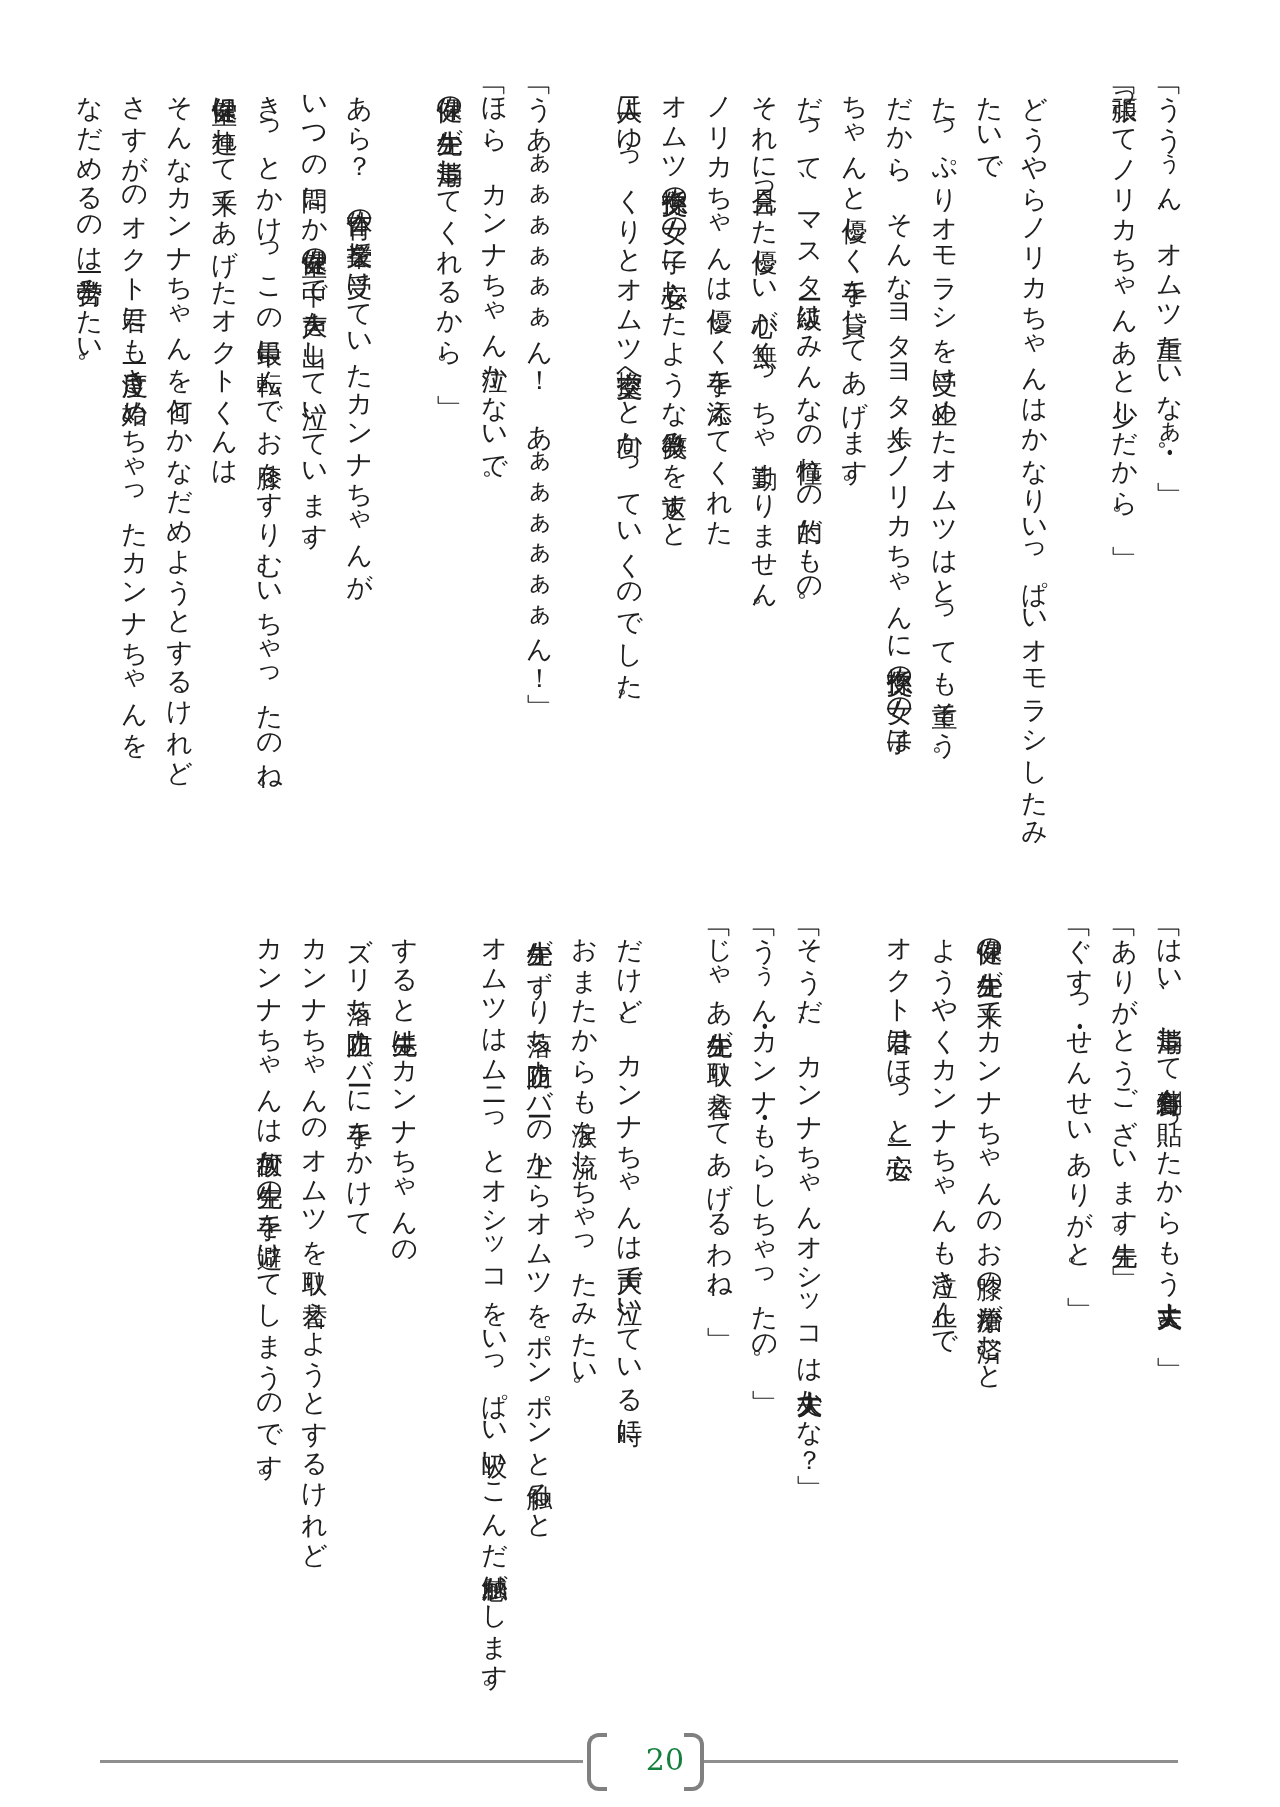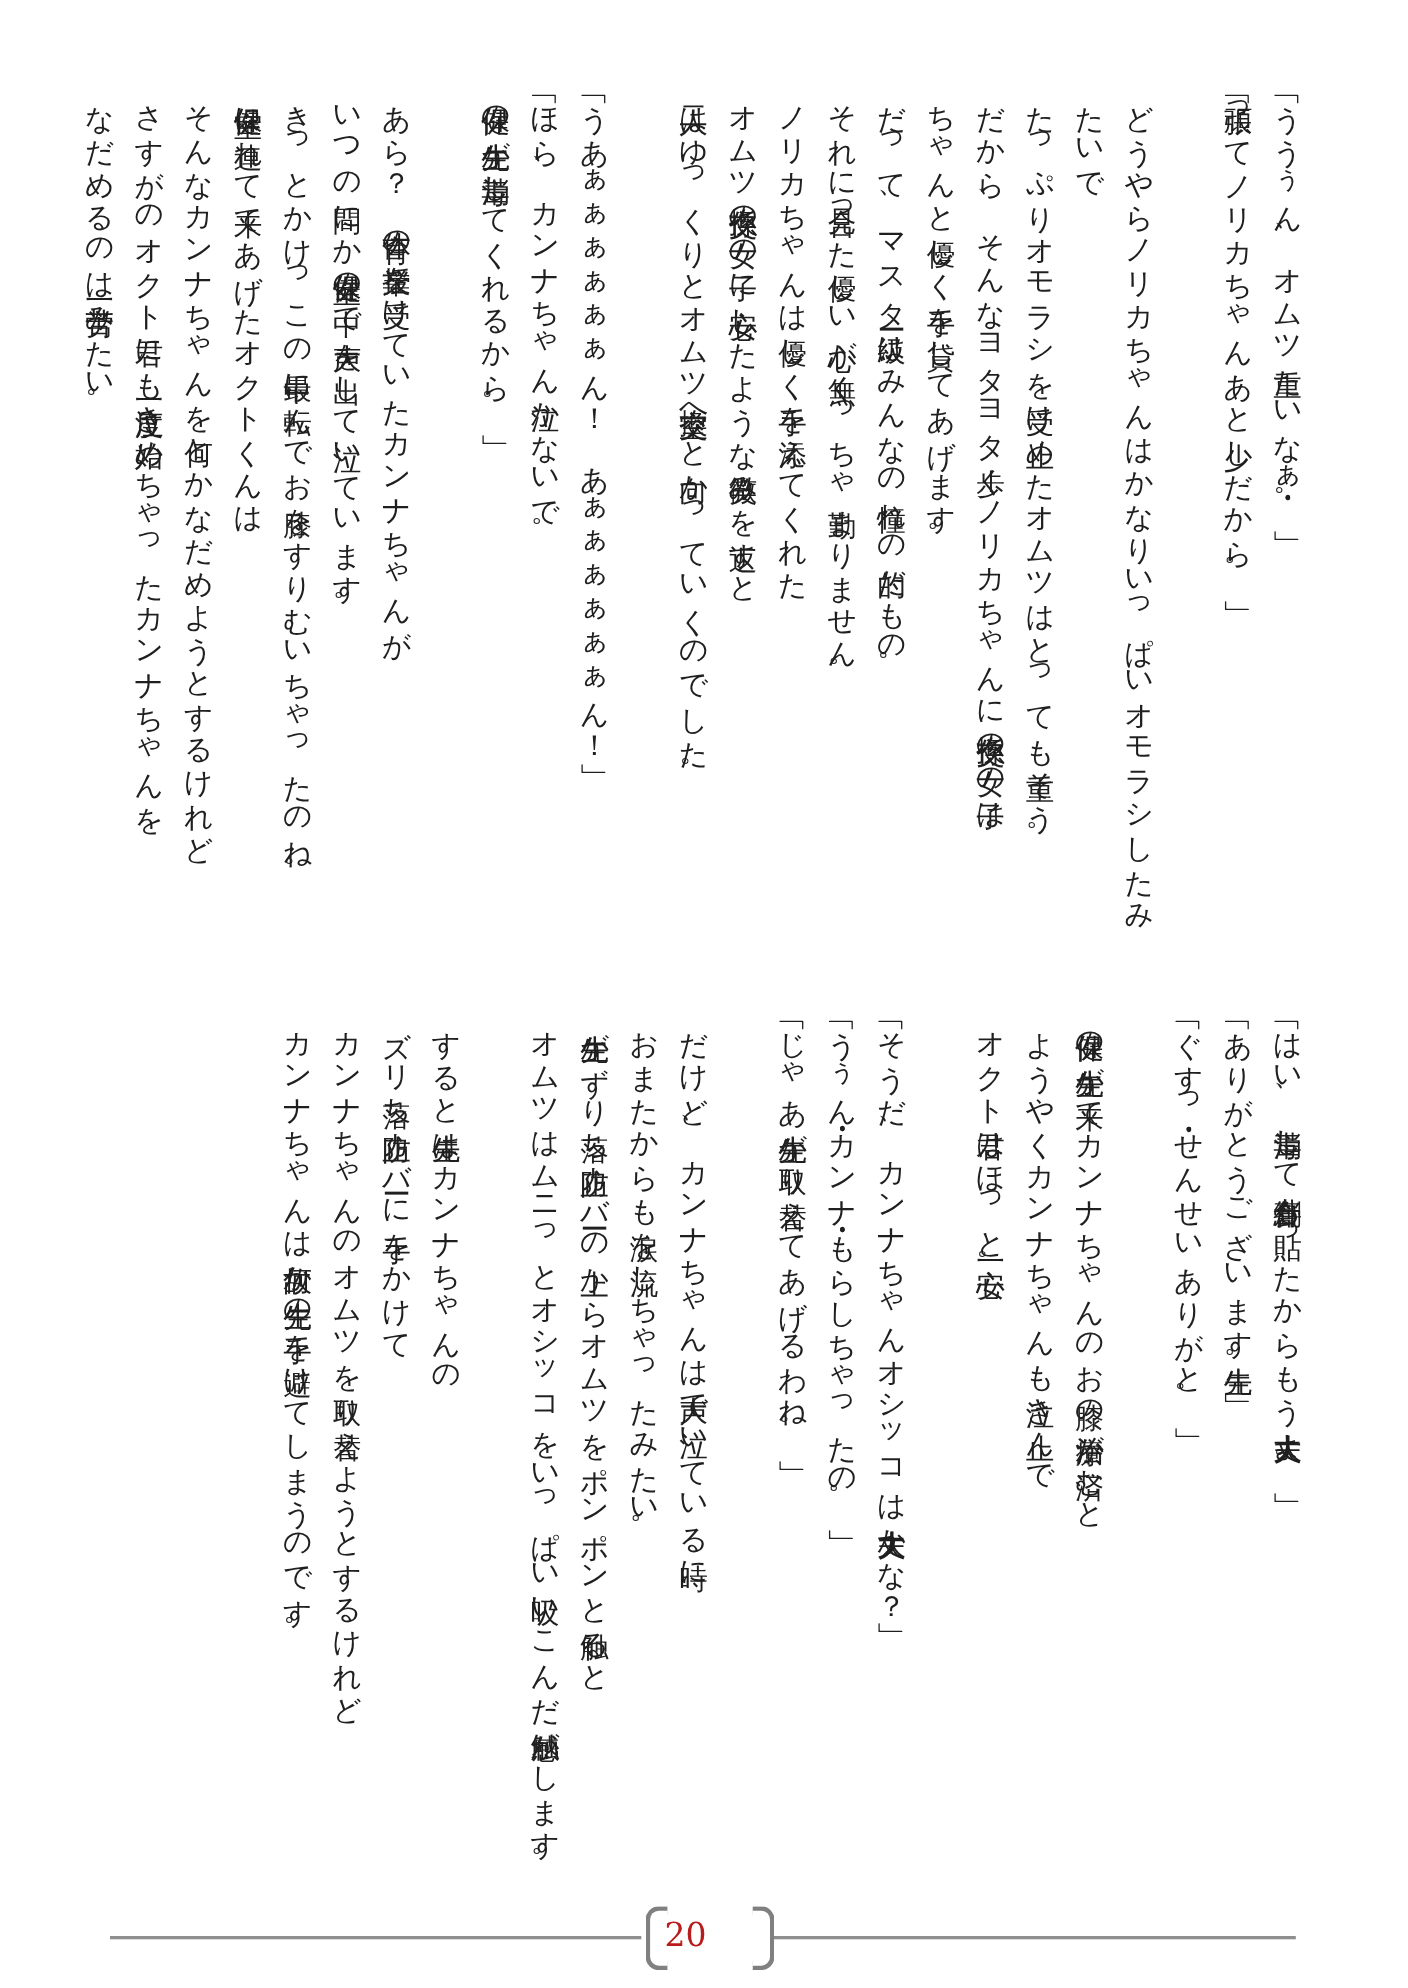--- a/index.html
+++ b/index.html
@@ -66,24 +66,24 @@
     border-right-width: 4px;
     border-top-width: 4px;
     border-bottom-width: 4px;
     border-radius: 0 12px 12px 0;
   }
   .page-number {
     position: absolute;
     left: 604px;
     top: 1744px;
     width: 80px;
-    text-align: left;
+    text-align: right;
     font-size: 30px;
     line-height: 32px;
-    color: #b91c1c;
+    color: #15803d;
     font-family: "DejaVu Serif", "Liberation Serif", serif;
   }
 </style>
 </head>
 <body>
 
 <div class="page">
 
   <section class="tblock top">「ううぅん、オムツ重たいなぁ・・・。」
 「頑張ってノリカちゃんあと少しだから。」

